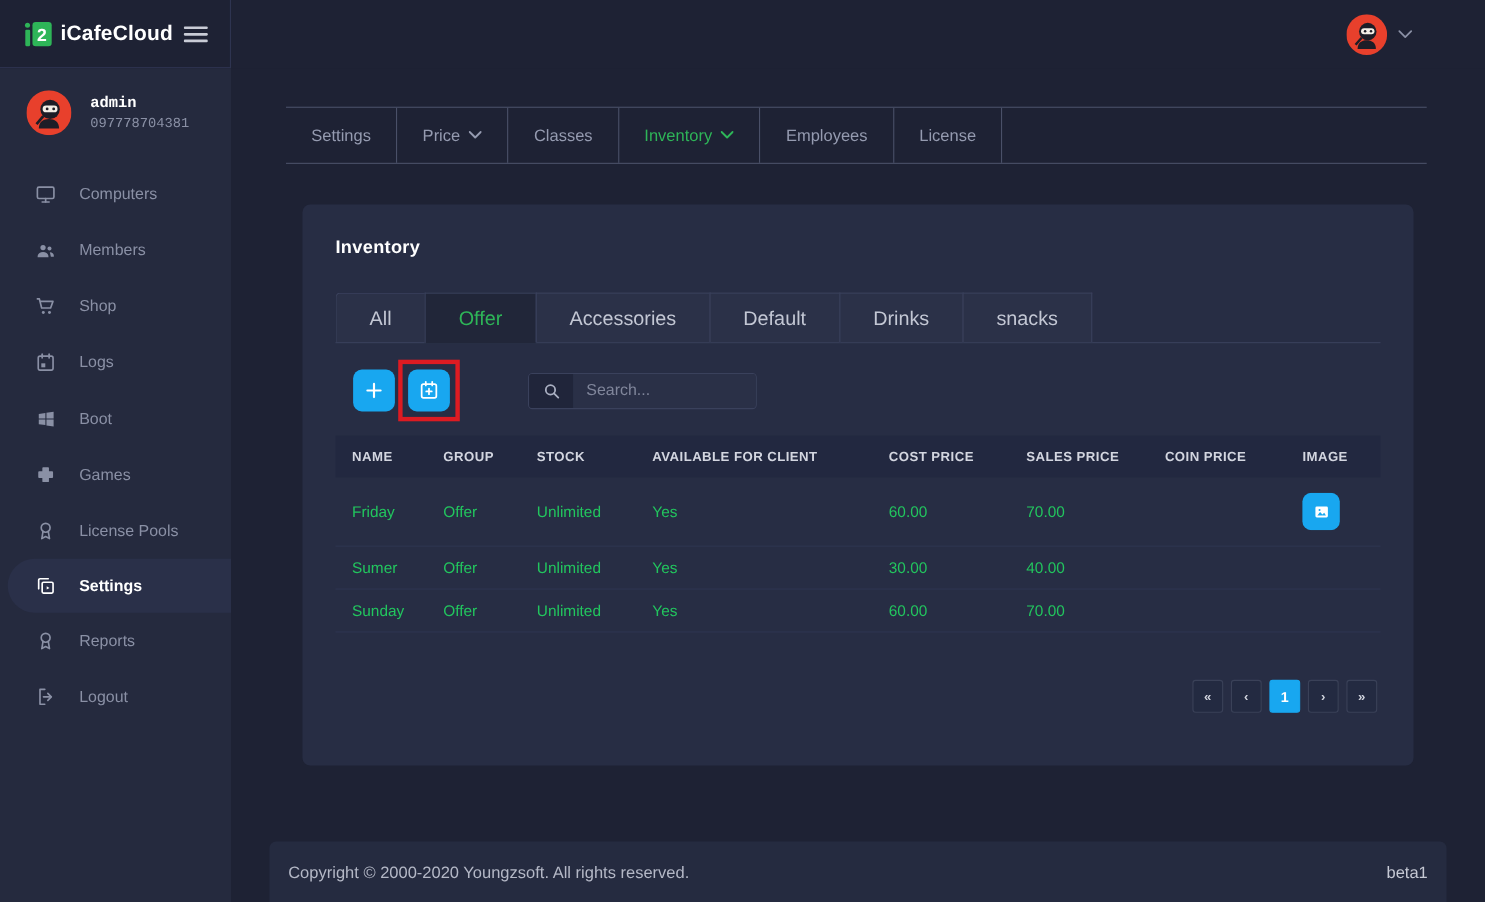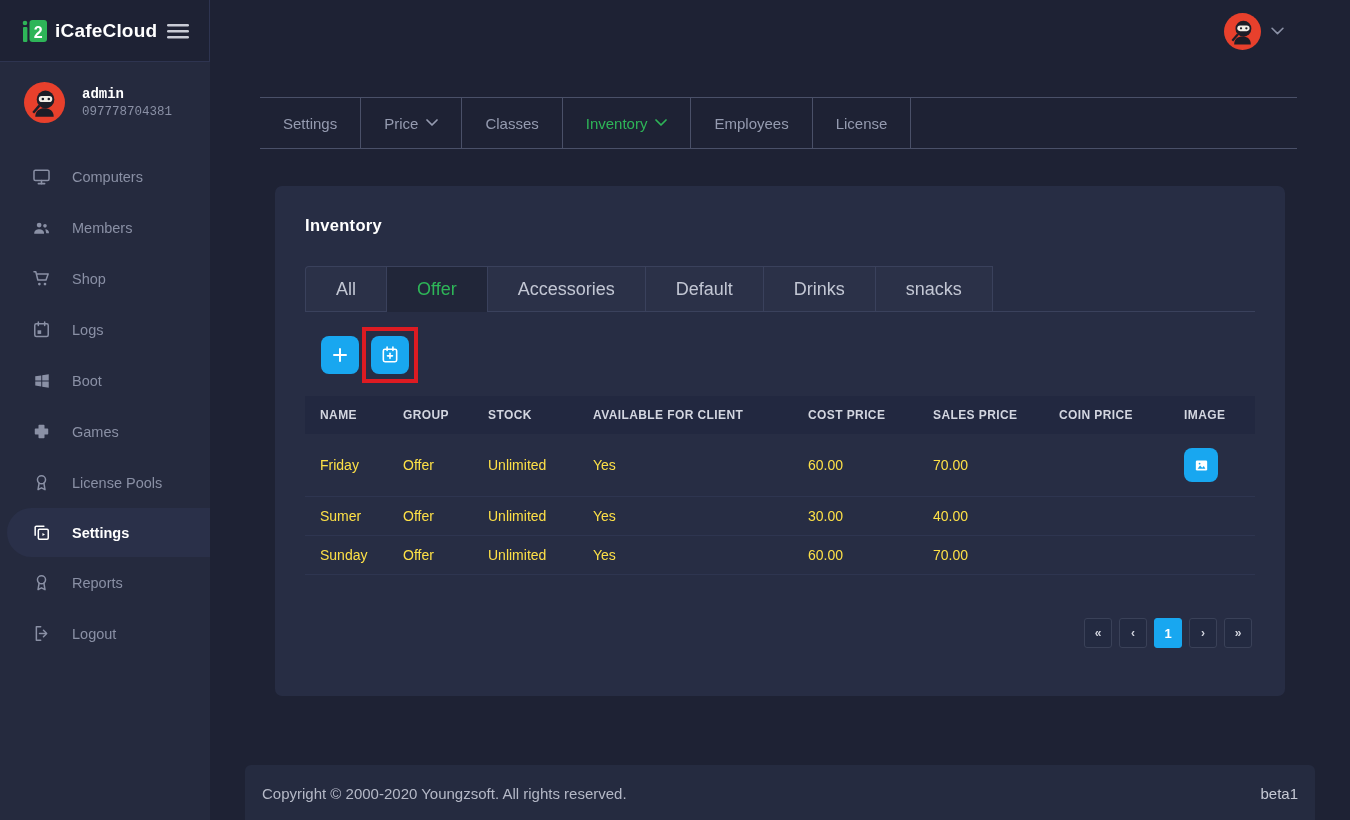--- a/index.html
+++ b/index.html
@@ -55,21 +55,21 @@
   .annotation-box { border:4px solid #dd1b22; padding:5px; margin-left:3px; }
   .search { display:flex; height:33px; margin-left:62px; border:1px solid #3a415c; border-radius:4px; overflow:hidden; }
   .search-seg { width:40px; background:#20253a; display:flex; align-items:center; justify-content:center; }
   .search input { width:166px; height:100%; background:#2a3047; border:none; outline:none;
                   color:#c7cbd8; font-size:14.5px; padding:0 12px; font-family:"Liberation Sans", sans-serif; }
   .search input::placeholder { color:#80869b; }
 
   .table { margin-top:13px; }
   .thead { display:flex; align-items:center; height:38px; background:#222840; }
   .th { font-size:12px; font-weight:bold; color:#d3d6e0; letter-spacing:0.4px; padding-left:15px; }
-  .trow { display:flex; align-items:center; border-bottom:1px solid #2e3550; color:#fde047; font-size:14px; }
+  .trow { display:flex; align-items:center; border-bottom:1px solid #2e3550; color:#22c55e; font-size:14px; }
   .td { padding-left:15px; overflow:hidden; }
   .img-btn { width:34px; height:34px; border-radius:8px; background:#18a7f0; border:none; cursor:pointer;
              display:flex; align-items:center; justify-content:center; }
 
   .pagination { position:absolute; right:33px; top:432px; display:flex; gap:7px; }
   .page-btn { min-width:28px; height:30px; padding:0 9px; background:#232a41; border:1px solid #3a4158;
               border-radius:3px; color:#d0d3dd; font-size:12px; font-weight:bold; cursor:pointer;
               display:flex; align-items:center; justify-content:center; }
   .page-btn.active { background:#18a7f0; border-color:#18a7f0; color:#ffffff; font-size:13px; }
 
@@ -307,20 +307,29 @@
             <span style="display:flex;">
               <svg width="20" height="20" viewBox="0 0 24 24" fill="none">
                 <rect x="4" y="5" width="16" height="15" rx="2" stroke="#fff" stroke-width="1.9"></rect>
                 <line x1="8.5" y1="2.5" x2="8.5" y2="6.5" stroke="#fff" stroke-width="1.9" stroke-linecap="round"></line>
                 <line x1="15.5" y1="2.5" x2="15.5" y2="6.5" stroke="#fff" stroke-width="1.9" stroke-linecap="round"></line>
                 <line x1="12" y1="10" x2="12" y2="16" stroke="#fff" stroke-width="1.9" stroke-linecap="round"></line>
                 <line x1="9" y1="13" x2="15" y2="13" stroke="#fff" stroke-width="1.9" stroke-linecap="round"></line>
               </svg>
             </span>
           </button>
+        </div>
+        <div class="search">
+          <span class="search-seg">
+            <svg width="17" height="17" viewBox="0 0 24 24" fill="none">
+                <circle cx="10.5" cy="10.5" r="6" stroke="#aab0c2" stroke-width="2.3"></circle>
+                <line x1="15" y1="15" x2="20.5" y2="20.5" stroke="#aab0c2" stroke-width="2.3" stroke-linecap="round"></line>
+              </svg>
+          </span>
+          <input type="text" placeholder="Search..." style="">
         </div>
       </div>
 
       <div class="table">
         <div class="thead" id="table-head">
             <div class="th" style="width: 83px;">NAME</div>
             <div class="th" style="width: 85px;">GROUP</div>
             <div class="th" style="width: 105px;">STOCK</div>
             <div class="th" style="width: 215px;">AVAILABLE FOR CLIENT</div>
             <div class="th" style="width: 125px;">COST PRICE</div>

